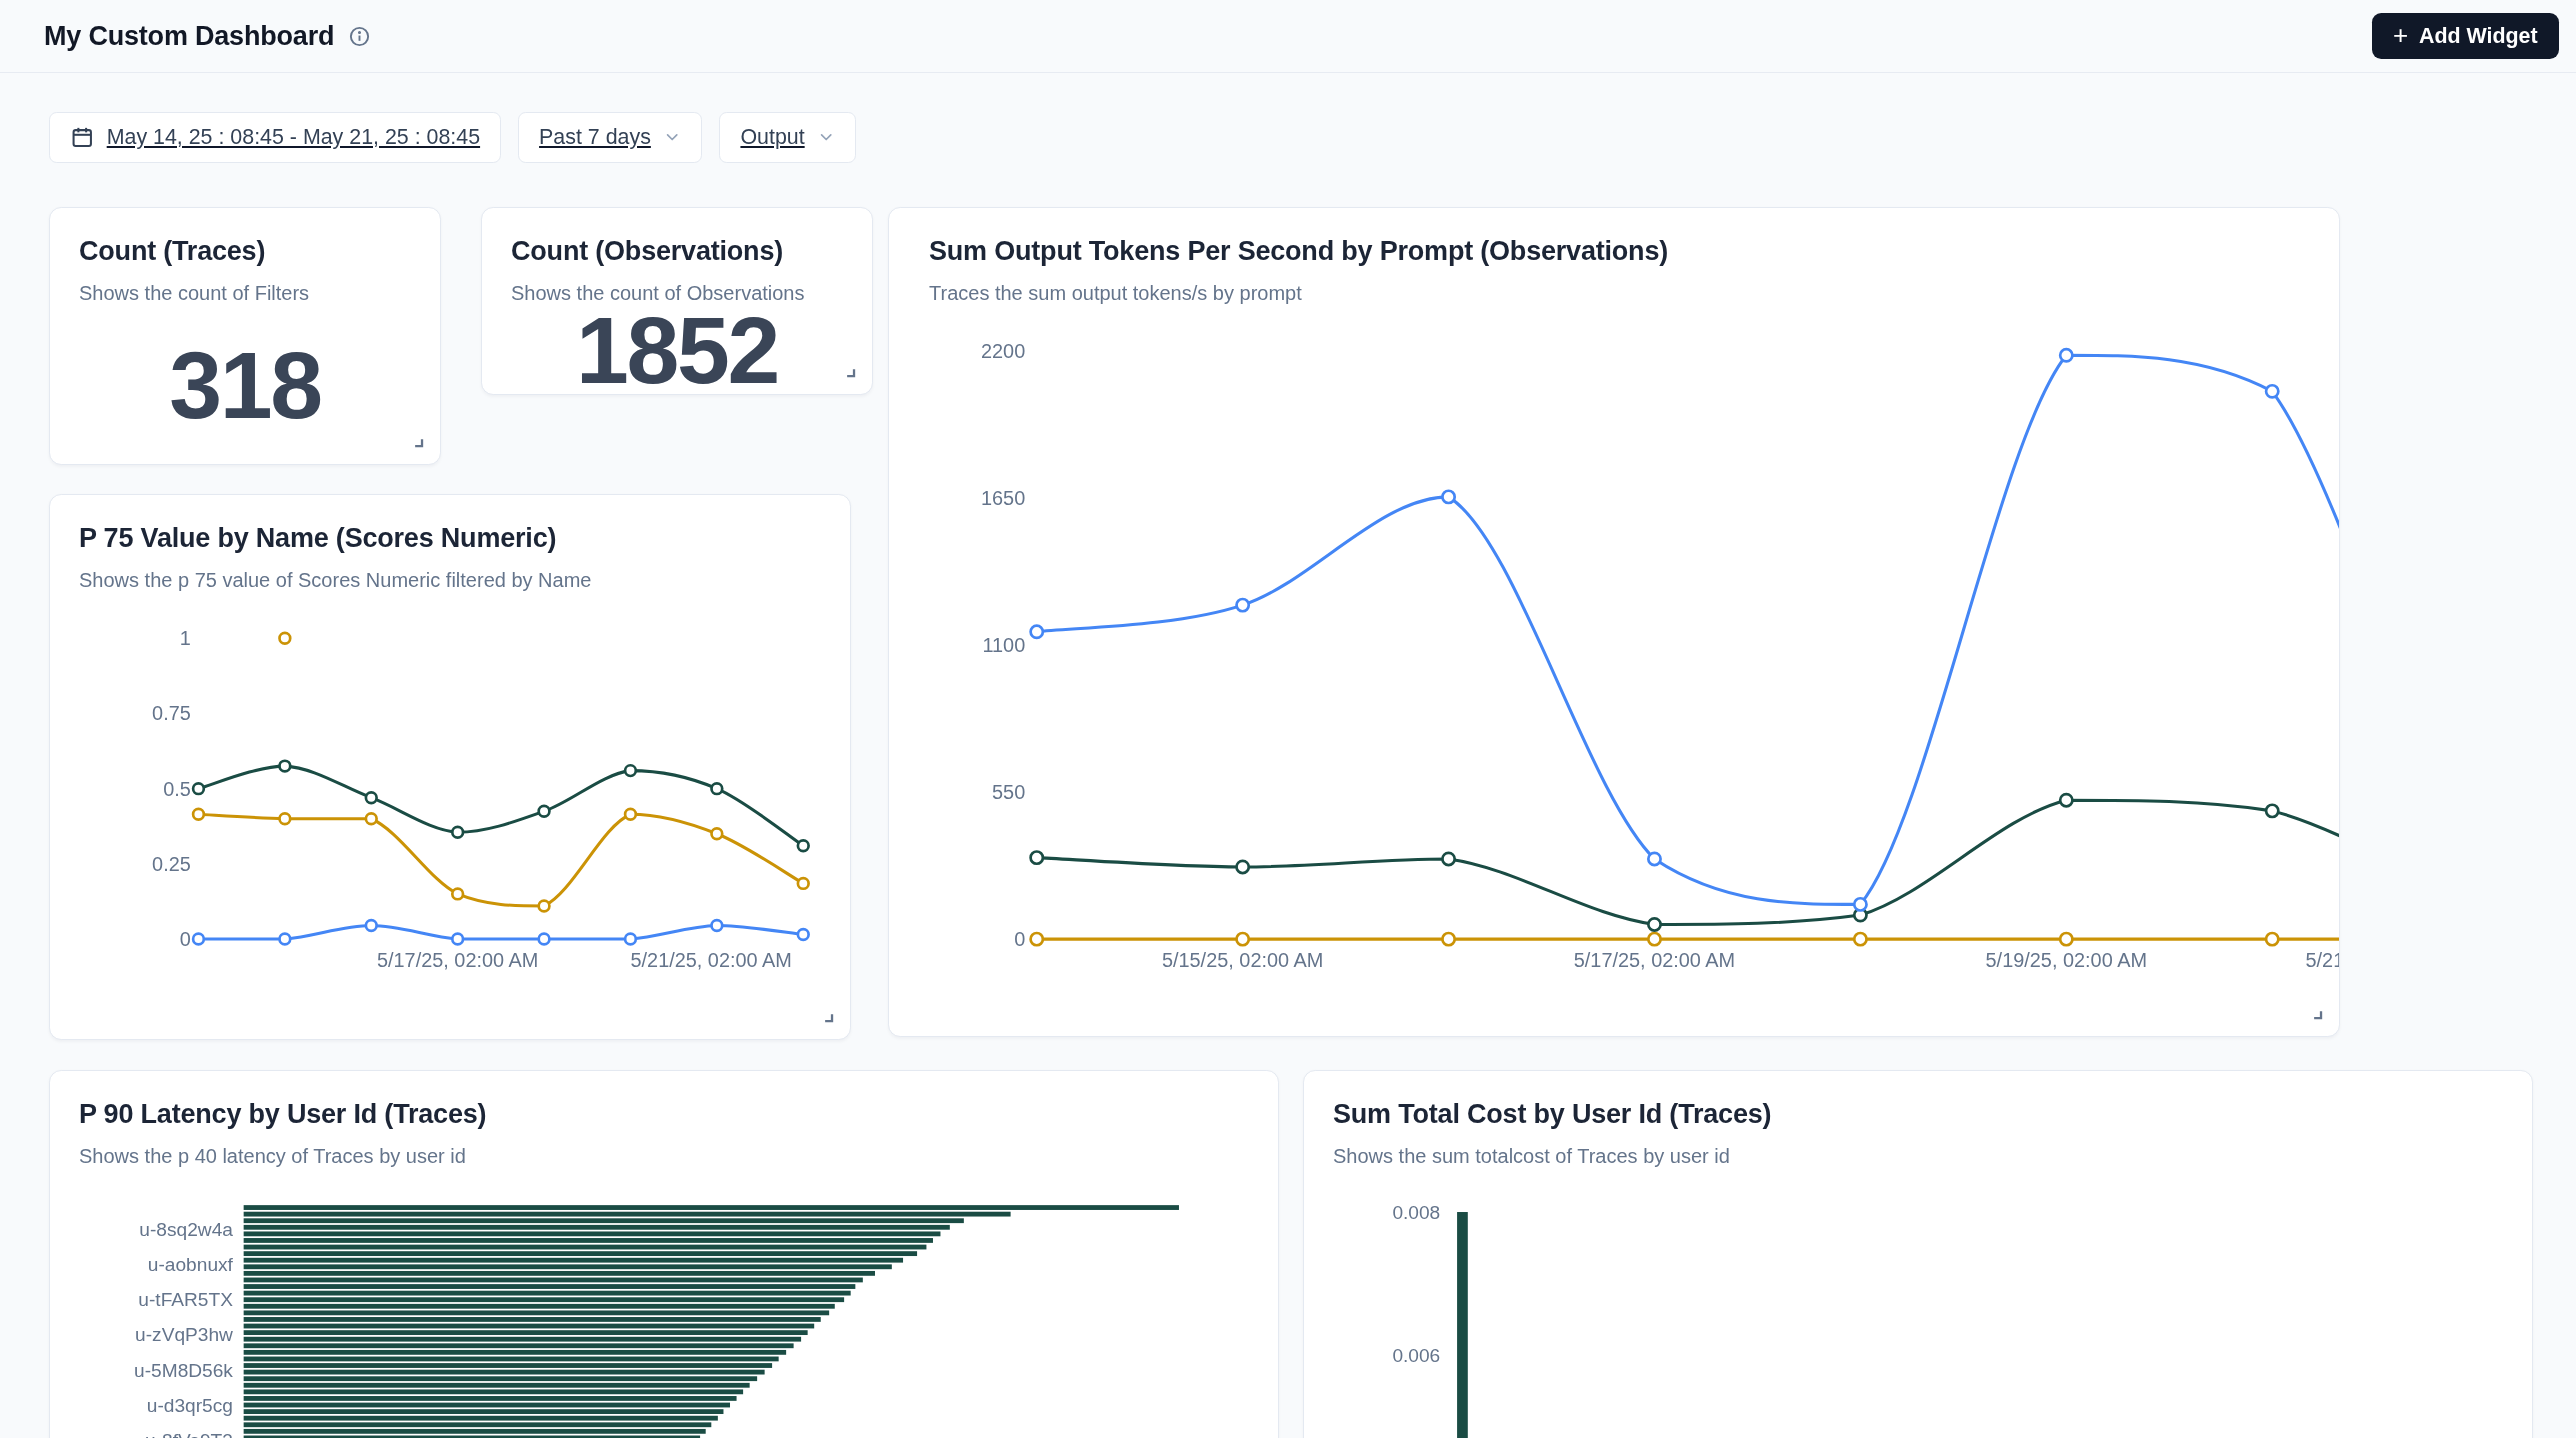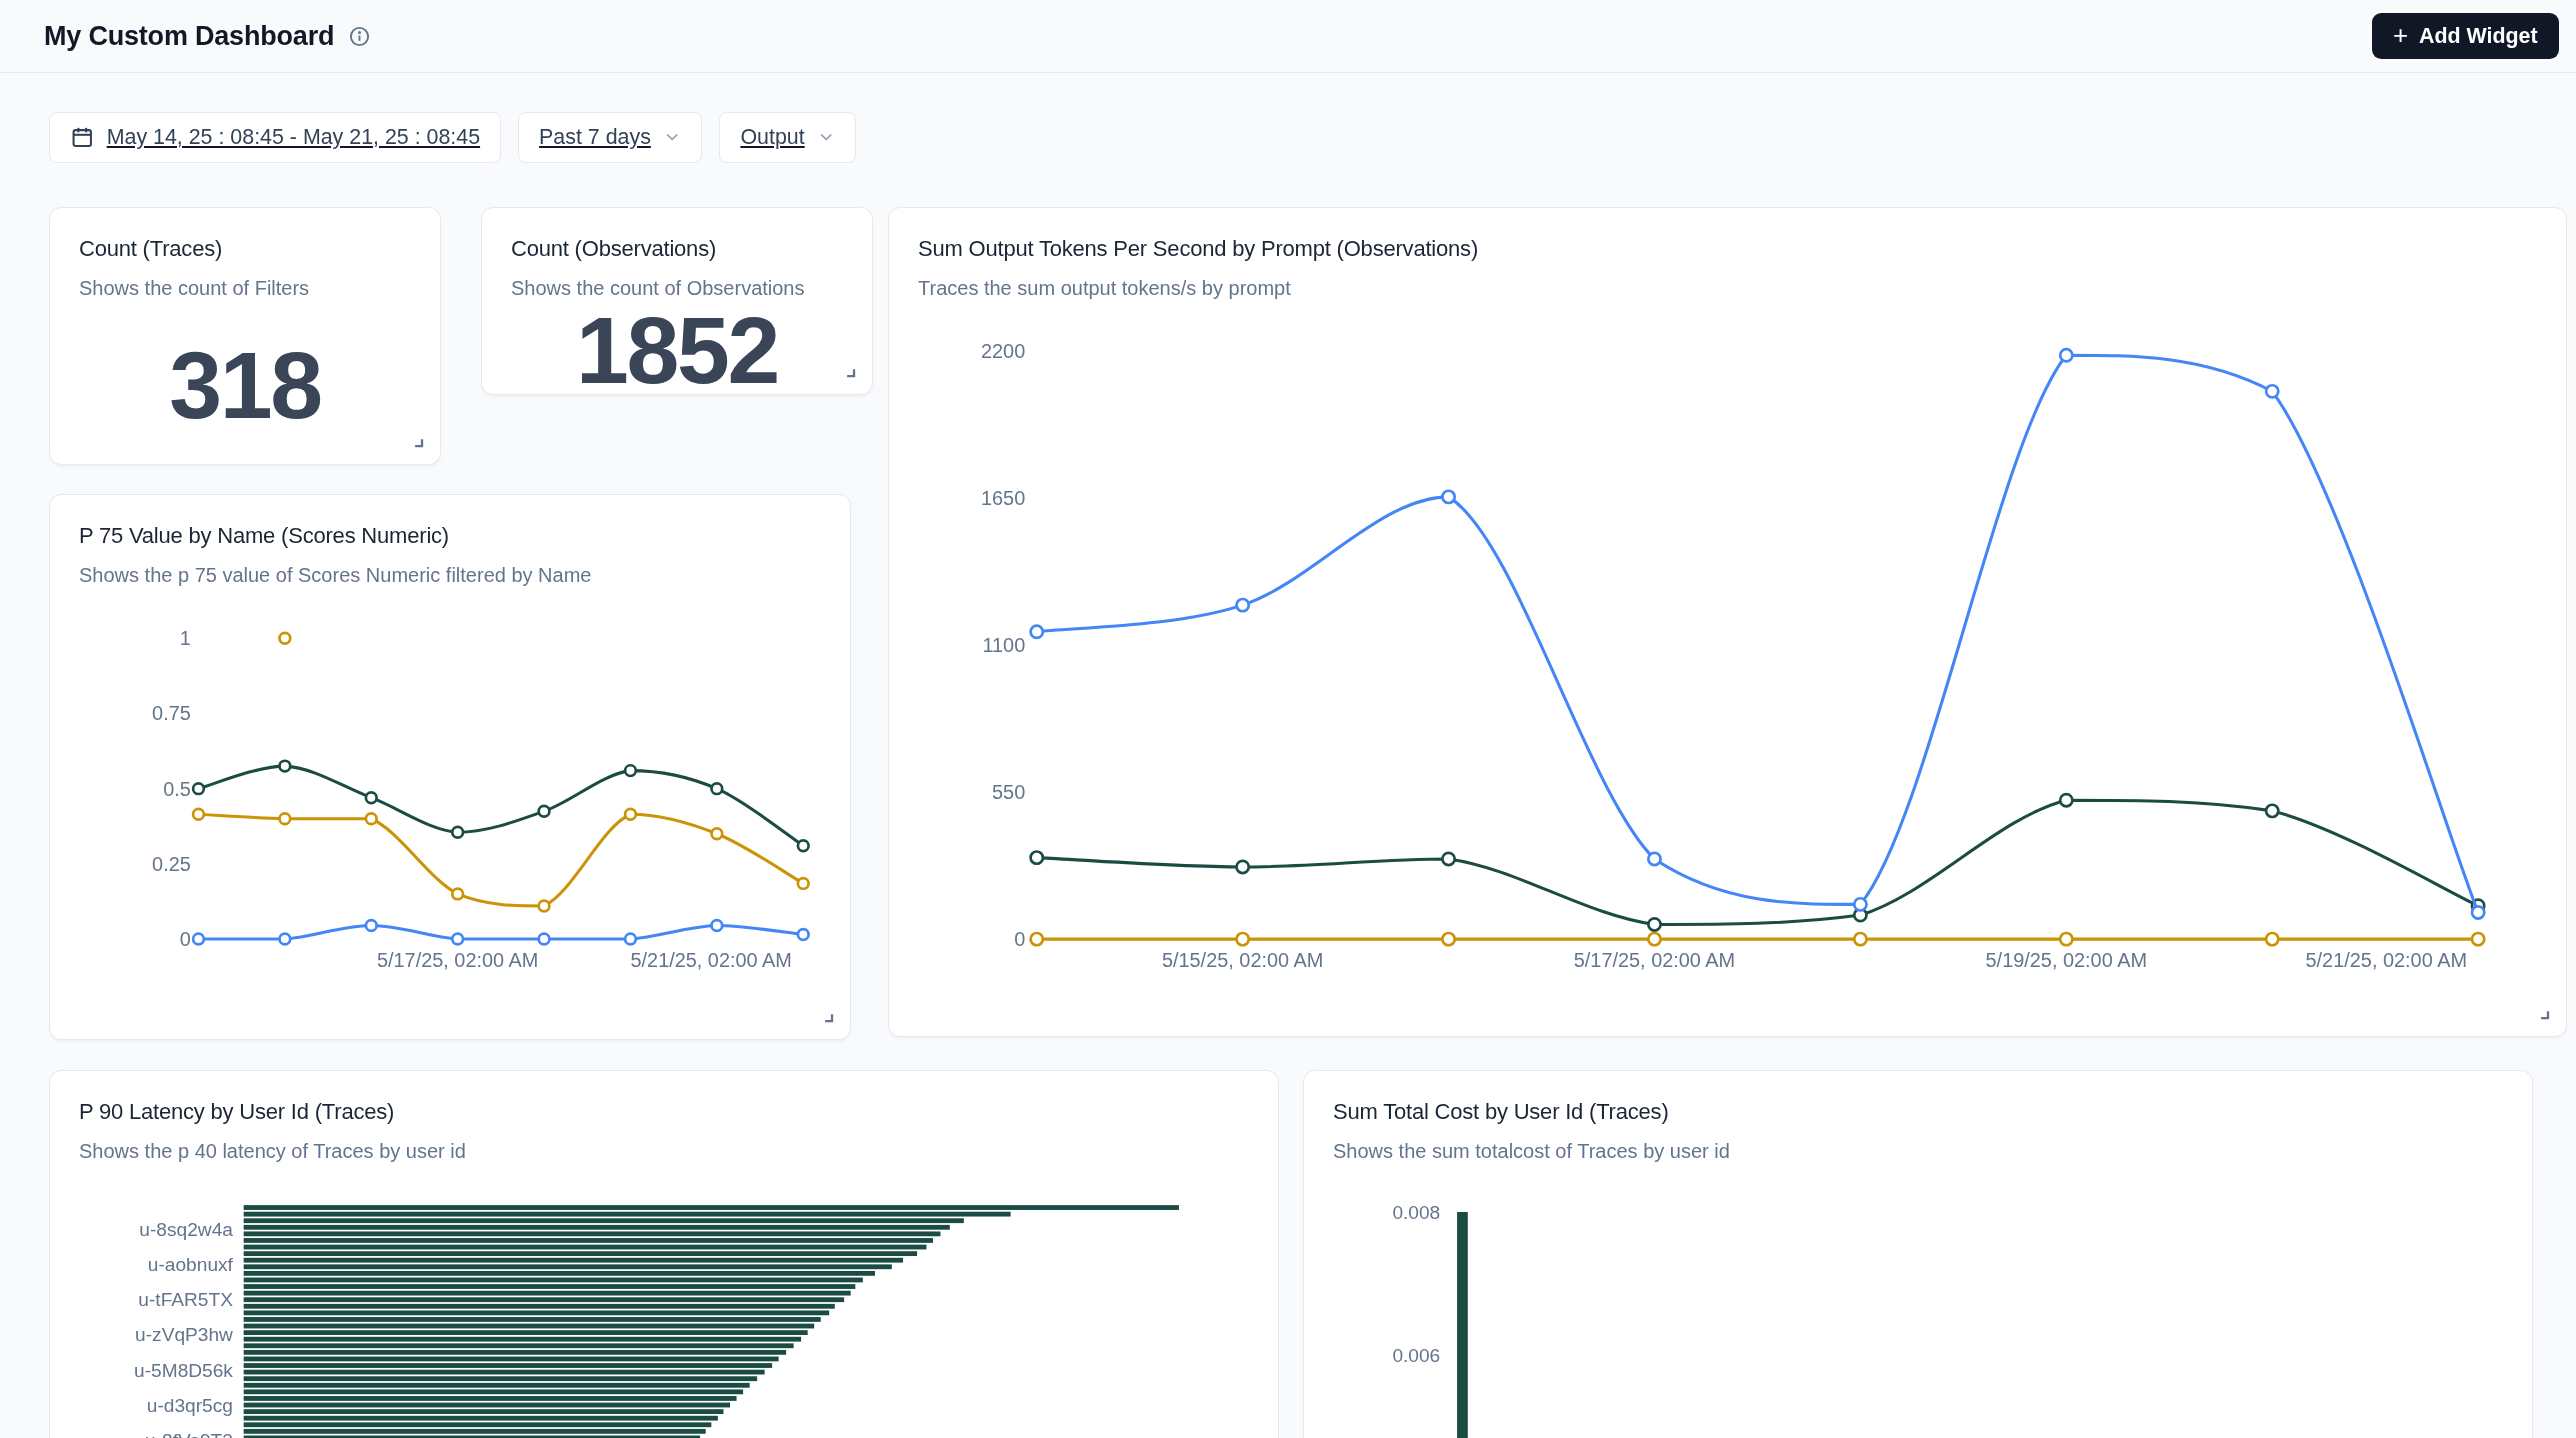--- a/index.html
+++ b/index.html
@@ -29,21 +29,21 @@
     display:inline-flex; align-items:center; gap:12.2px; padding:0 20px;
     font-size:21.4px; color:#334155; cursor:pointer; font-family:inherit;
   }
   .chip .chev { color:#94a3b8; display:inline-flex; }
 
   .card {
     position:absolute; background:#fff; border:1.5px solid #e4e9f1; border-radius:12.2px;
     box-shadow:0 1.5px 3.1px rgba(15,23,42,.04); overflow:hidden;
   }
   .card-head { padding:27.6px 29px 0 29px; position:relative; z-index:2; }
-  .card-title { font-size:22px; font-weight:400; color:#1c2536; letter-spacing:-0.2px; }
+  .card-title { font-size:27px; font-weight:700; color:#1c2536; letter-spacing:-0.2px; }
   .card-sub { margin-top:15.3px; font-size:20px; color:#64748b; }
   .resize-handle { position:absolute; right:12.2px; bottom:9.2px; z-index:3; cursor:nwse-resize; }
 
   .big-number-wrap { position:absolute; left:0; top:99px; right:0; bottom:0;
     display:flex; align-items:center; justify-content:center; }
   .big-number { font-size:95px; font-weight:700; color:#3a4557; letter-spacing:-2.3px; }
 
   .chart-svg { position:absolute; left:0; top:0; }
   svg text { font-family:"Liberation Sans","DejaVu Sans",sans-serif; }
 </style>
@@ -118,21 +118,21 @@
   <div class="big-number-wrap">
       <div class="big-number">1852</div>
     </div>
   <span class="resize-handle">
     <svg width="18.4" height="18.4" viewBox="0 0 24 24" fill="none" stroke="#64748b" stroke-width="3">
         <path d="M17 8v9H8"></path>
       </svg>
   </span>
 </div>
 
-<div class="card" style="left:888px; top:207px; width:1679px; height:830px;">
+<div class="card" style="left:888px; top:207px; width:1452px; height:830px;padding-left:11px;">
   <div class="card-head">
     <div class="card-title">Sum Output Tokens Per Second by Prompt (Observations)</div>
     <div class="card-sub">Traces the sum output tokens/s by prompt</div>
   </div>
   <svg class="chart-svg" width="1645" height="830" viewBox="0 0 2149 1084">
       <text x="178" y="964" text-anchor="end" font-size="26" fill="#64748b">0</text>
       <text x="178" y="772" text-anchor="end" font-size="26" fill="#64748b">550</text>
       <text x="178" y="580" text-anchor="end" font-size="26" fill="#64748b">1100</text>
       <text x="178" y="388" text-anchor="end" font-size="26" fill="#64748b">1650</text>
       <text x="178" y="195.9999999999999" text-anchor="end" font-size="26" fill="#64748b">2200</text>

